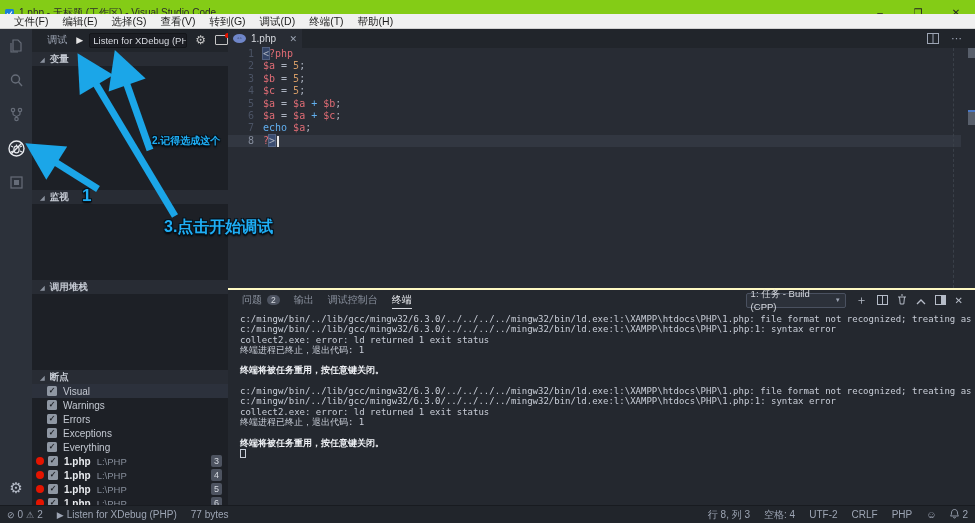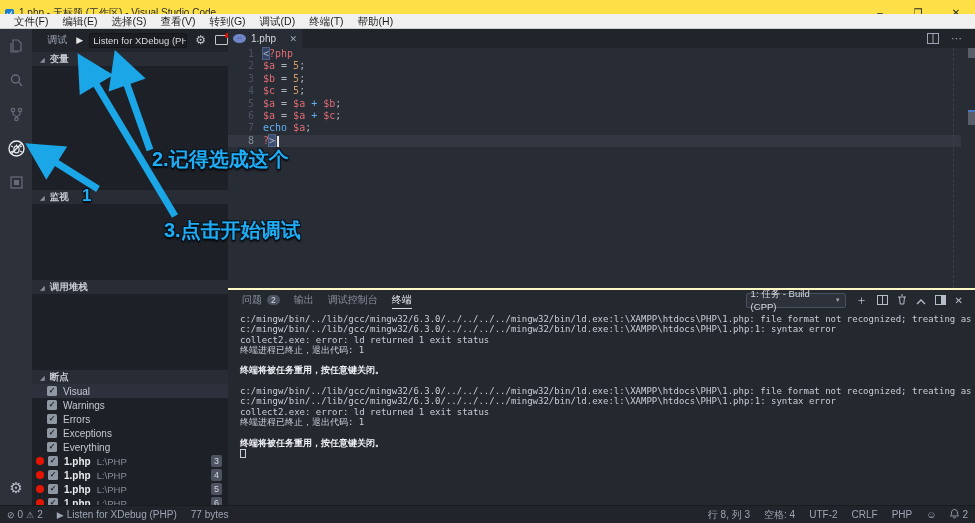--- a/index.html
+++ b/index.html
@@ -2,21 +2,21 @@
 <html><head>
 <meta charset="utf-8">
 <style>
   * { margin:0; padding:0; box-sizing:border-box; }
   html,body { width:975px; height:523px; overflow:hidden; background:#282c34;
     font-family:"Liberation Sans", sans-serif; }
   .abs { position:absolute; }
   #app { position:relative; width:975px; height:523px; }
 
   
-  #titlebar { left:0; top:0; width:975px; height:26px; background:#fde047;
+  #titlebar { left:0; top:0; width:975px; height:26px; background:#84cc16;
     color:#2b2b2b; font-size:10px; display:flex; align-items:center; }
   #vscode-logo { width:9px; height:9px; margin:0 5px 0 5px; background:#0j; }
   #vscode-logo svg { display:block; }
   #win-controls { margin-left:auto; display:flex; align-items:center; gap:0; height:14px; }
   .win-btn { width:38px; text-align:center; font-size:10px; color:#222; cursor:default; line-height:14px; }
 
   
   #menubar { left:0; top:14px; width:975px; height:15px; background:#f0f0f0;
     border-bottom:1px solid #d0d0d0; display:flex; align-items:center; padding-left:7px; }
   .menu-item { font-size:10.5px; color:#1e1e1e; padding:0 7px; line-height:15px; }
@@ -114,22 +114,22 @@
     display:flex; align-items:center; color:#9da5b4; font-size:10px; }
   .sb-item { display:flex; align-items:center; gap:3px; padding:0 7px; white-space:nowrap; }
   .sb-icon { font-size:9px; }
   #sb-left { display:flex; align-items:center; }
   #sb-right { margin-left:auto; display:flex; align-items:center; }
 
   
   #annot { left:0; top:0; width:975px; height:523px; pointer-events:none; z-index:50; }
   .annot-label { position:absolute; color:#1faef5; font-weight:bold; z-index:51;
     text-shadow:-1px -1px 0 #06121c, 1px -1px 0 #06121c, -1px 1px 0 #06121c, 1px 1px 0 #06121c, 0 2px 2px #000; }
-  #annot-label-2 { left:152px; top:146px; font-size:20px; }
-  #annot-label-3 { left:164px; top:217px; font-size:20px; }
+  #annot-label-2 { left:152px; top:134px; font-size:10px; }
+  #annot-label-3 { left:164px; top:217px; font-size:16px; }
   #annot-label-1 { left:82px; top:186px; font-size:17px; }
 </style>
 </head>
 <body>
 
 <div id="app">
 
   <div id="titlebar" class="abs">
     <span id="vscode-logo">
       <svg width="9" height="9">

